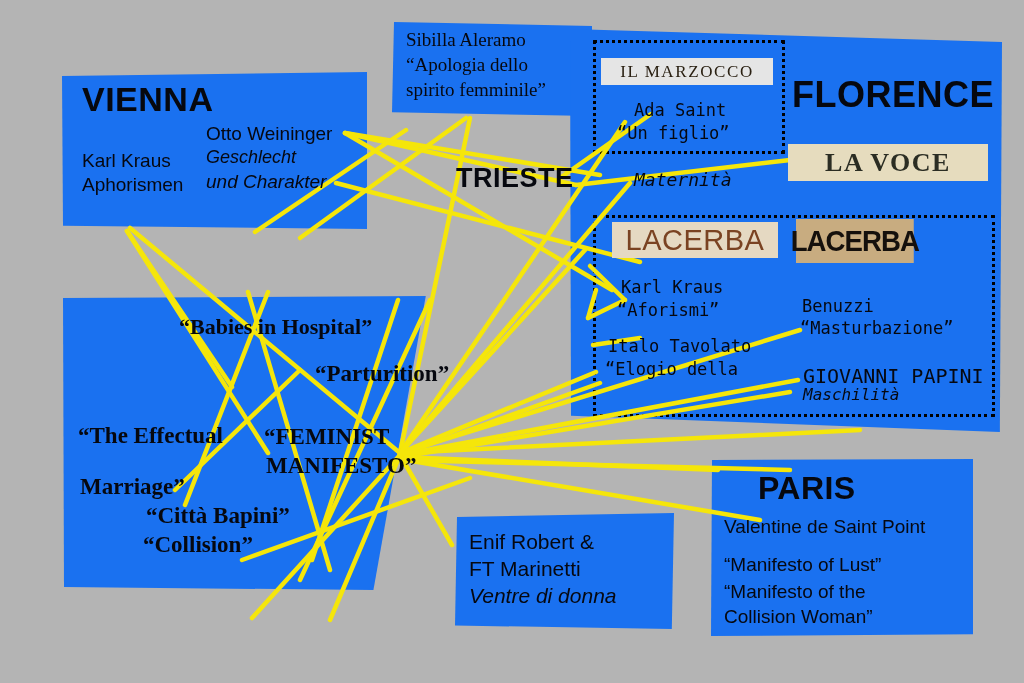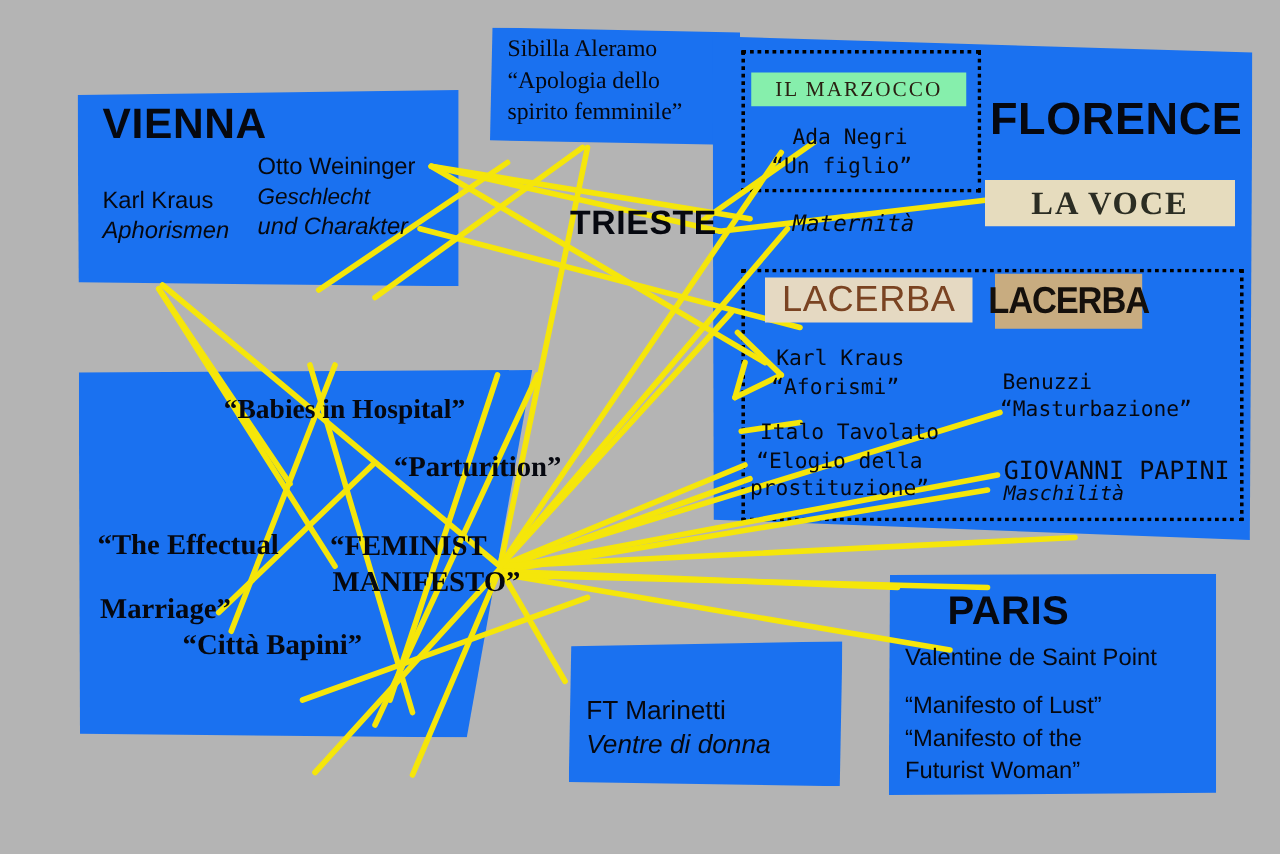--- a/index.html
+++ b/index.html
@@ -31,21 +31,21 @@
   
   #vienna-panel {
     left: 62px; top: 72px; width: 305px; height: 157px;
     clip-path: polygon(0 4px, 100% 0, 100% 100%, 1px 98%);
   }
   .vienna-title {
     left: 82px; top: 80px;
     font-size: 34px; font-weight: bold; letter-spacing: 0.5px;
   }
   .vienna-a1 { left: 82px; top: 150px; font-size: 19px; }
-  .vienna-a2 { left: 82px; top: 174px; font-size: 19px; font-style: italic; }
+  .vienna-a2 { left: 82px; top: 174px; font-size: 19px; }
   .vienna-b1 { left: 206px; top: 123px; font-size: 19px; }
   .vienna-b2 { left: 206px; top: 147px; font-size: 18px; font-style: italic; }
   .vienna-b3 { left: 206px; top: 171px; font-size: 19px; font-style: italic; }
 
   
   #sibilla-panel {
     left: 392px; top: 22px; width: 200px; height: 94px;
     clip-path: polygon(2px 0, 100% 4px, 100% 100%, 0 96%);
   }
   .sib1 { left: 406px; top: 29px; font-size: 19px; font-family: "Liberation Serif", serif; }
@@ -74,21 +74,21 @@
   }
   #dotbox-marzocco { left: 593px; top: 40px; width: 186px; height: 108px; }
   #dotbox-lacerba  { left: 593px; top: 215px; width: 396px; height: 196px; }
 
   .clip {
     position: absolute;
     display: flex; align-items: center; justify-content: center;
   }
   #clip-marzocco {
     left: 601px; top: 58px; width: 172px; height: 27px;
-    background: #86efac;
+    background: #e5e5e5;
     font-family: "Liberation Serif", serif;
     font-size: 17px; color: #2a2012; letter-spacing: 1.6px;
   }
   #clip-lavoce {
     left: 788px; top: 144px; width: 200px; height: 37px;
     background: #e6dcbe;
     font-family: "Liberation Serif", serif;
     font-weight: bold; font-size: 26px; color: #2b2d23; letter-spacing: 1.5px;
   }
   #clip-lacerba-1 {
@@ -242,43 +242,44 @@
   <div class="txt vienna-b2">Geschlecht</div>
   <div class="txt vienna-b3">und Charakter</div>
 
   <div class="txt sib1">Sibilla Aleramo</div>
   <div class="txt sib2">“Apologia dello</div>
   <div class="txt sib3">spirito femminile”</div>
 
   <div class="txt trieste-title">TRIESTE</div>
 
   <div class="txt florence-title">FLORENCE</div>
-  <div class="txt mono f-ada1">Ada Negri</div>
+  <div class="txt mono f-ada1">Ada Saint</div>
   <div class="txt mono f-ada2">“Un figlio”</div>
   <div class="txt mono f-mater">Maternità</div>
   <div class="txt mono f-kk1">Karl Kraus</div>
   <div class="txt mono f-kk2">“Aforismi”</div>
   <div class="txt mono f-it1">Italo Tavolato</div>
   <div class="txt mono f-it2">“Elogio della</div>
-  <div class="txt mono f-it3">prostituzione”</div>
   <div class="txt mono f-ben1">Benuzzi</div>
   <div class="txt mono f-ben2">“Masturbazione”</div>
   <div class="txt mono f-gp1">GIOVANNI PAPINI</div>
   <div class="txt mono f-gp2">Maschilità</div>
 
   <div class="txt ml ml-babies">“Babies in Hospital”</div>
   <div class="txt ml ml-part">“Parturition”</div>
   <div class="txt ml ml-eff1">“The Effectual</div>
   <div class="txt ml ml-eff2">Marriage”</div>
   <div class="txt ml ml-fem1">“FEMINIST</div>
   <div class="txt ml ml-fem2">MANIFESTO”</div>
   <div class="txt ml ml-citta">“Città Bapini”</div>
-
+  <div class="txt ml ml-coll">“Collision”</div>
+
+  <div class="txt enif1">Enif Robert &amp;</div>
   <div class="txt enif2">FT Marinetti</div>
   <div class="txt enif3">Ventre di donna</div>
 
   <div class="txt paris-title">PARIS</div>
   <div class="txt paris-sub">Valentine de Saint Point</div>
   <div class="txt paris-m1">“Manifesto of Lust”</div>
   <div class="txt paris-m2">“Manifesto of the</div>
-  <div class="txt paris-m3">Futurist Woman”</div>
+  <div class="txt paris-m3">Collision Woman”</div>
 
 </div>
 
 </body></html>

